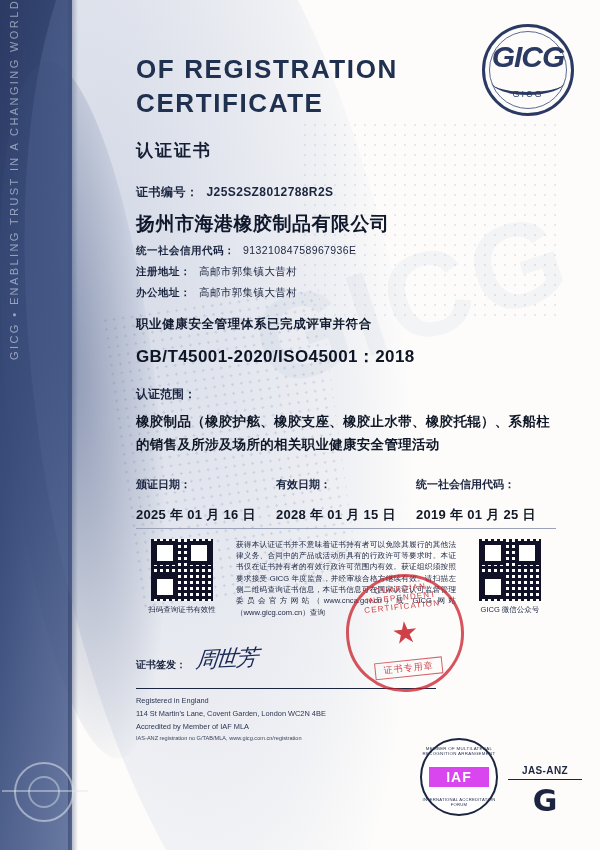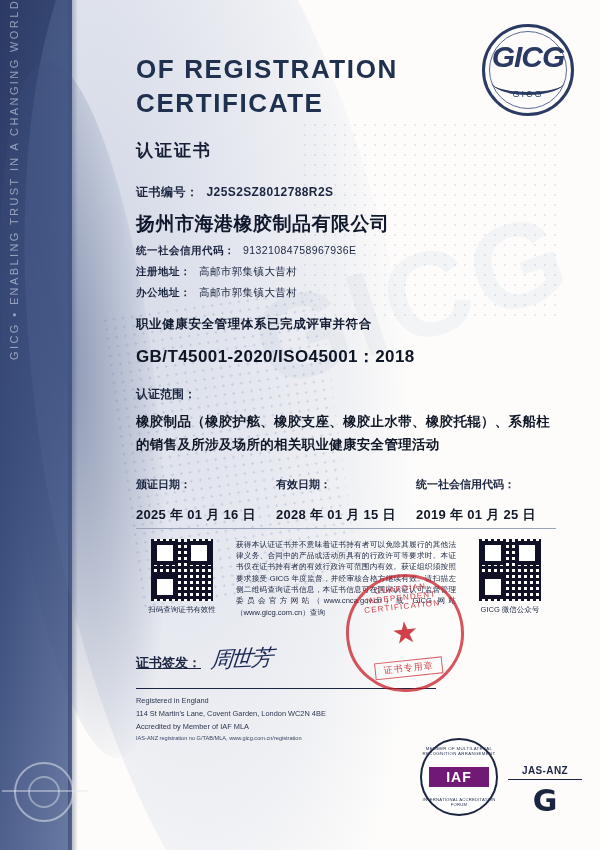--- a/index.html
+++ b/index.html
@@ -312,25 +312,24 @@
   .qr-wrap { width: 92px; display: flex; flex-direction: column; align-items: center; }
 
   
   .sign-row {
     margin-top: 26px;
     display: flex;
     align-items: flex-end;
     position: relative;
   }
   .sign-label {
-    font-size: 13px;
+    font-size: 10px;
     font-weight: bold;
     color: #1b2540;
     margin-bottom: 2px;
-    text-decoration: underline;
   }
   .signature {
     margin-left: 10px;
     font-size: 22px;
     color: #1b2a55;
     font-family: "DejaVu Serif", serif;
     font-style: italic;
     transform: skewX(-8deg) rotate(-3deg);
     letter-spacing: -2px;
     white-space: nowrap;
@@ -403,21 +402,21 @@
     left: 0; right: 0; top: 6px;
     text-align: center;
     font-size: 4.4px;
     letter-spacing: 0.3px;
     color: #2a3450;
   }
   .iaf-mark .iaf-band {
     position: absolute;
     left: 7px; right: 7px; top: 27px;
     height: 20px;
-    background: #701a75;
+    background: #d946ef;
     color: #fff;
     font-size: 14px;
     font-weight: bold;
     text-align: center;
     line-height: 20px;
     letter-spacing: 1px;
   }
   .iaf-mark .iaf-bot {
     position: absolute;
     left: 0; right: 0; bottom: 7px;

